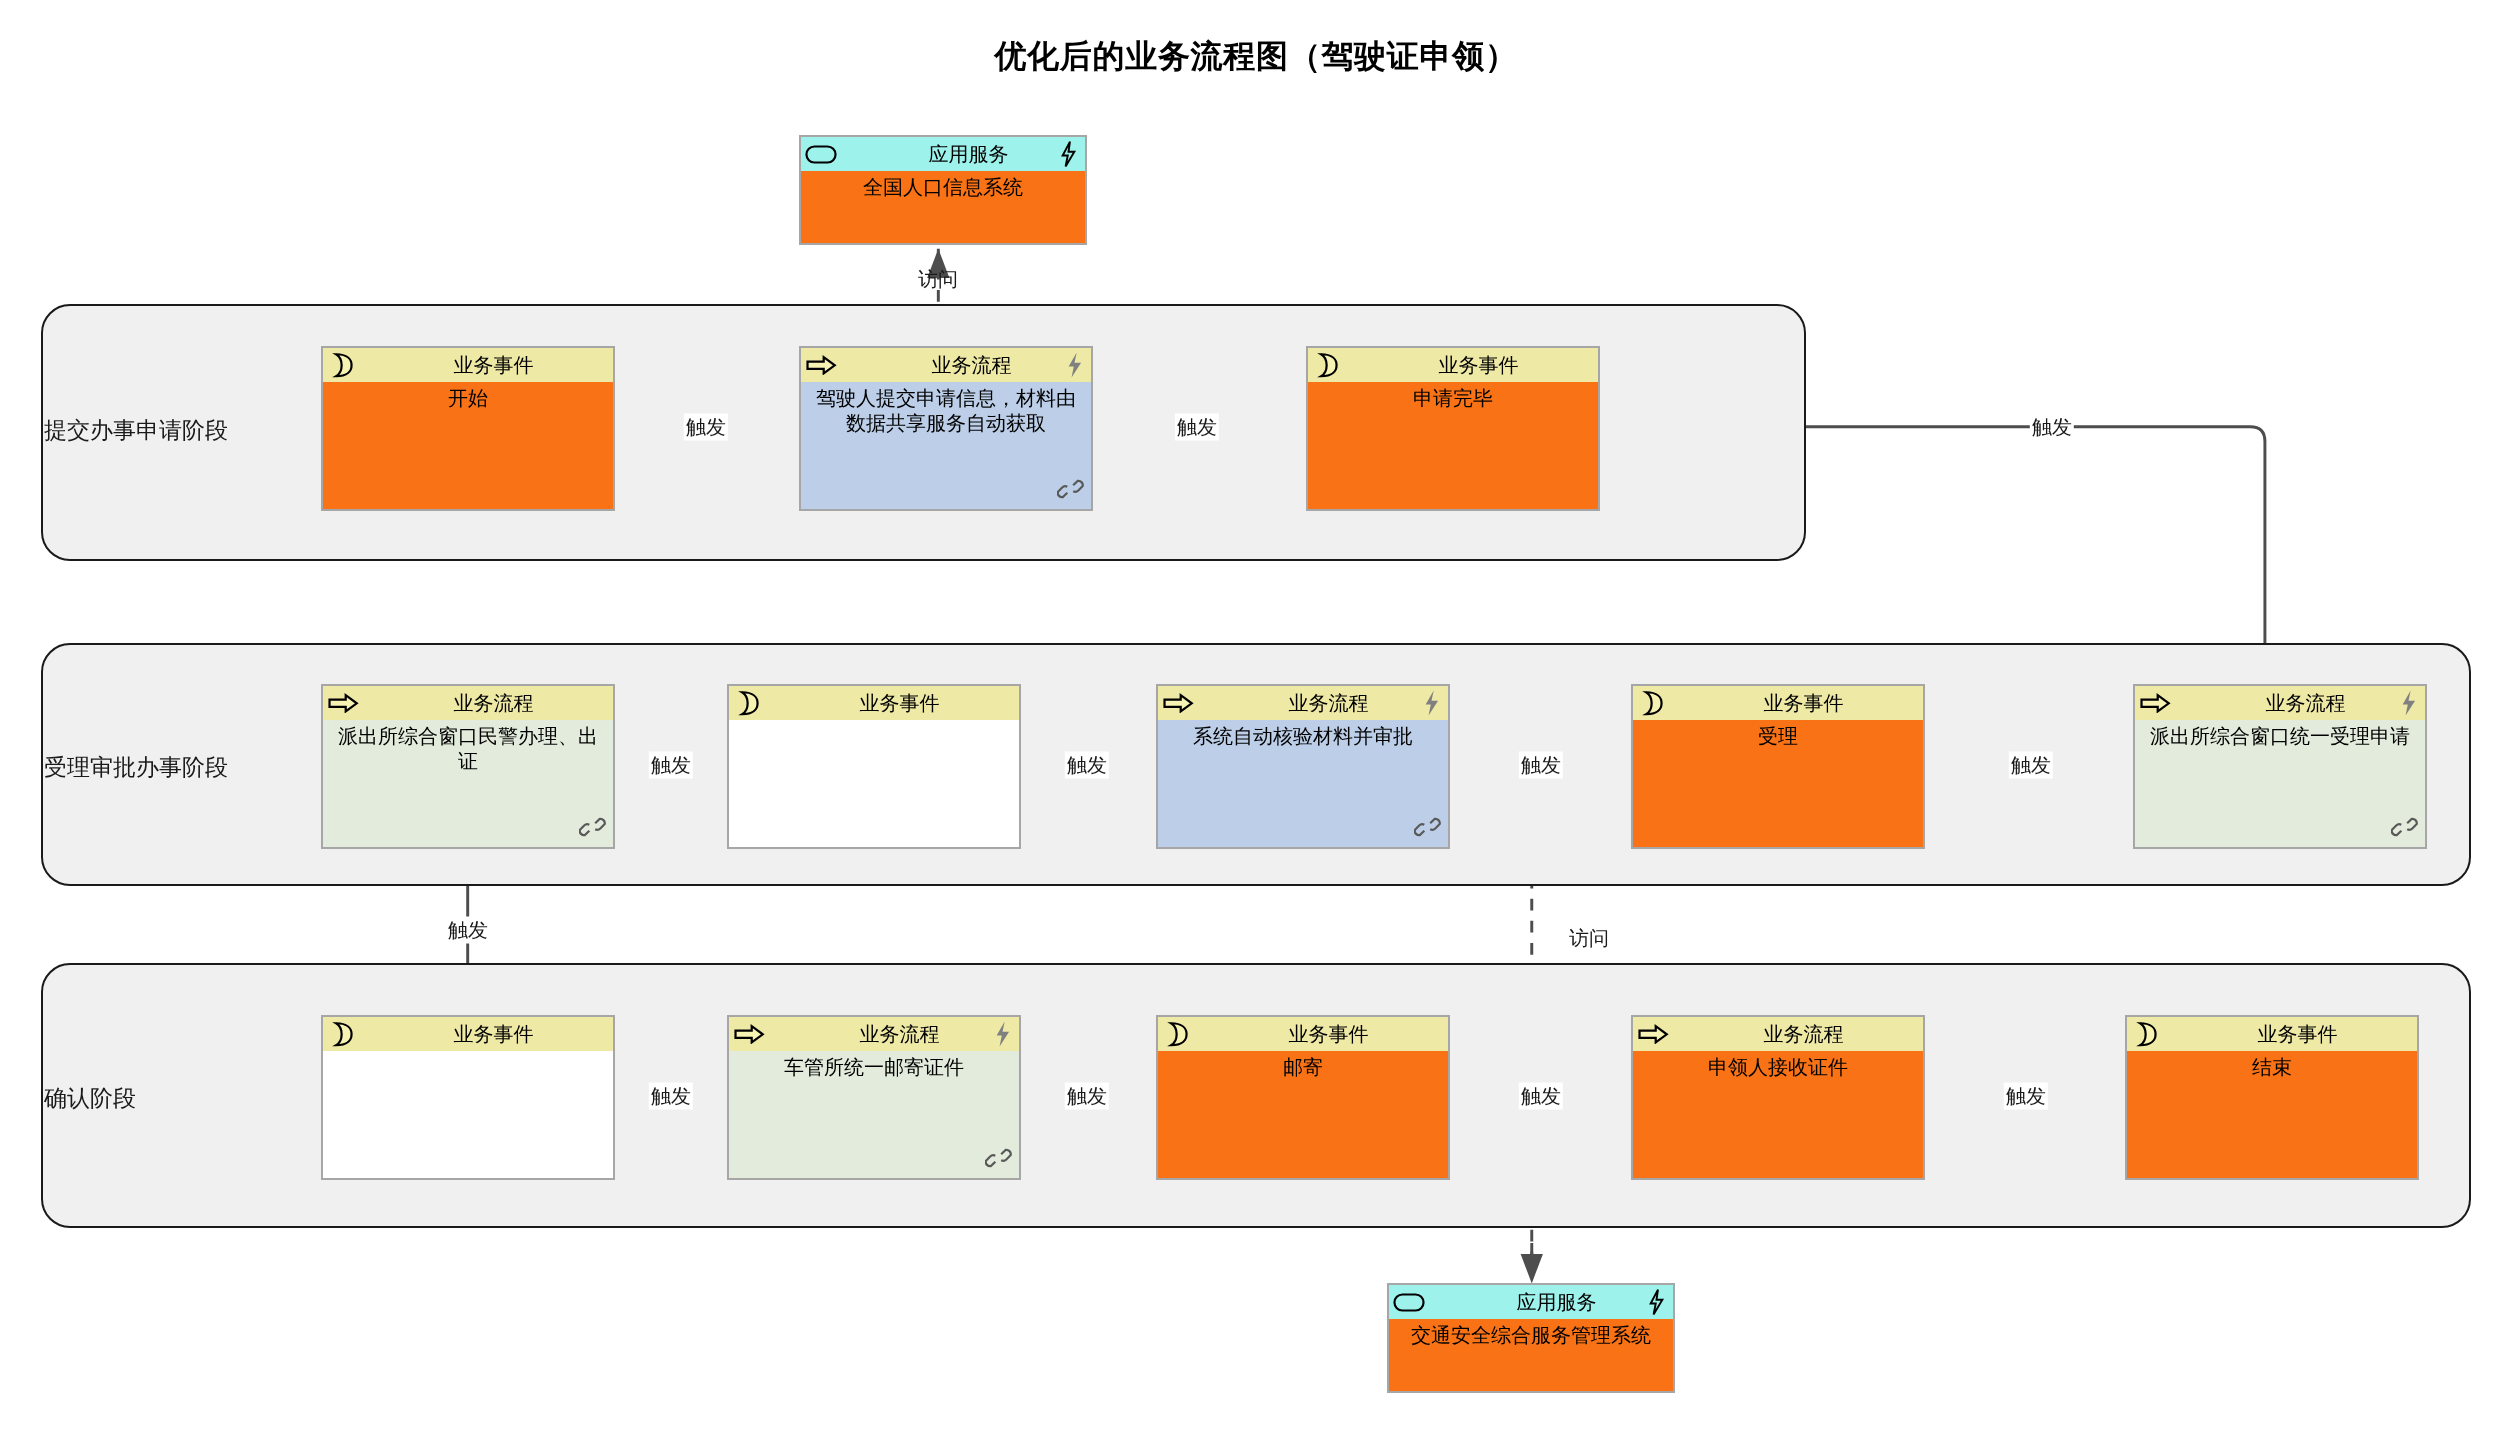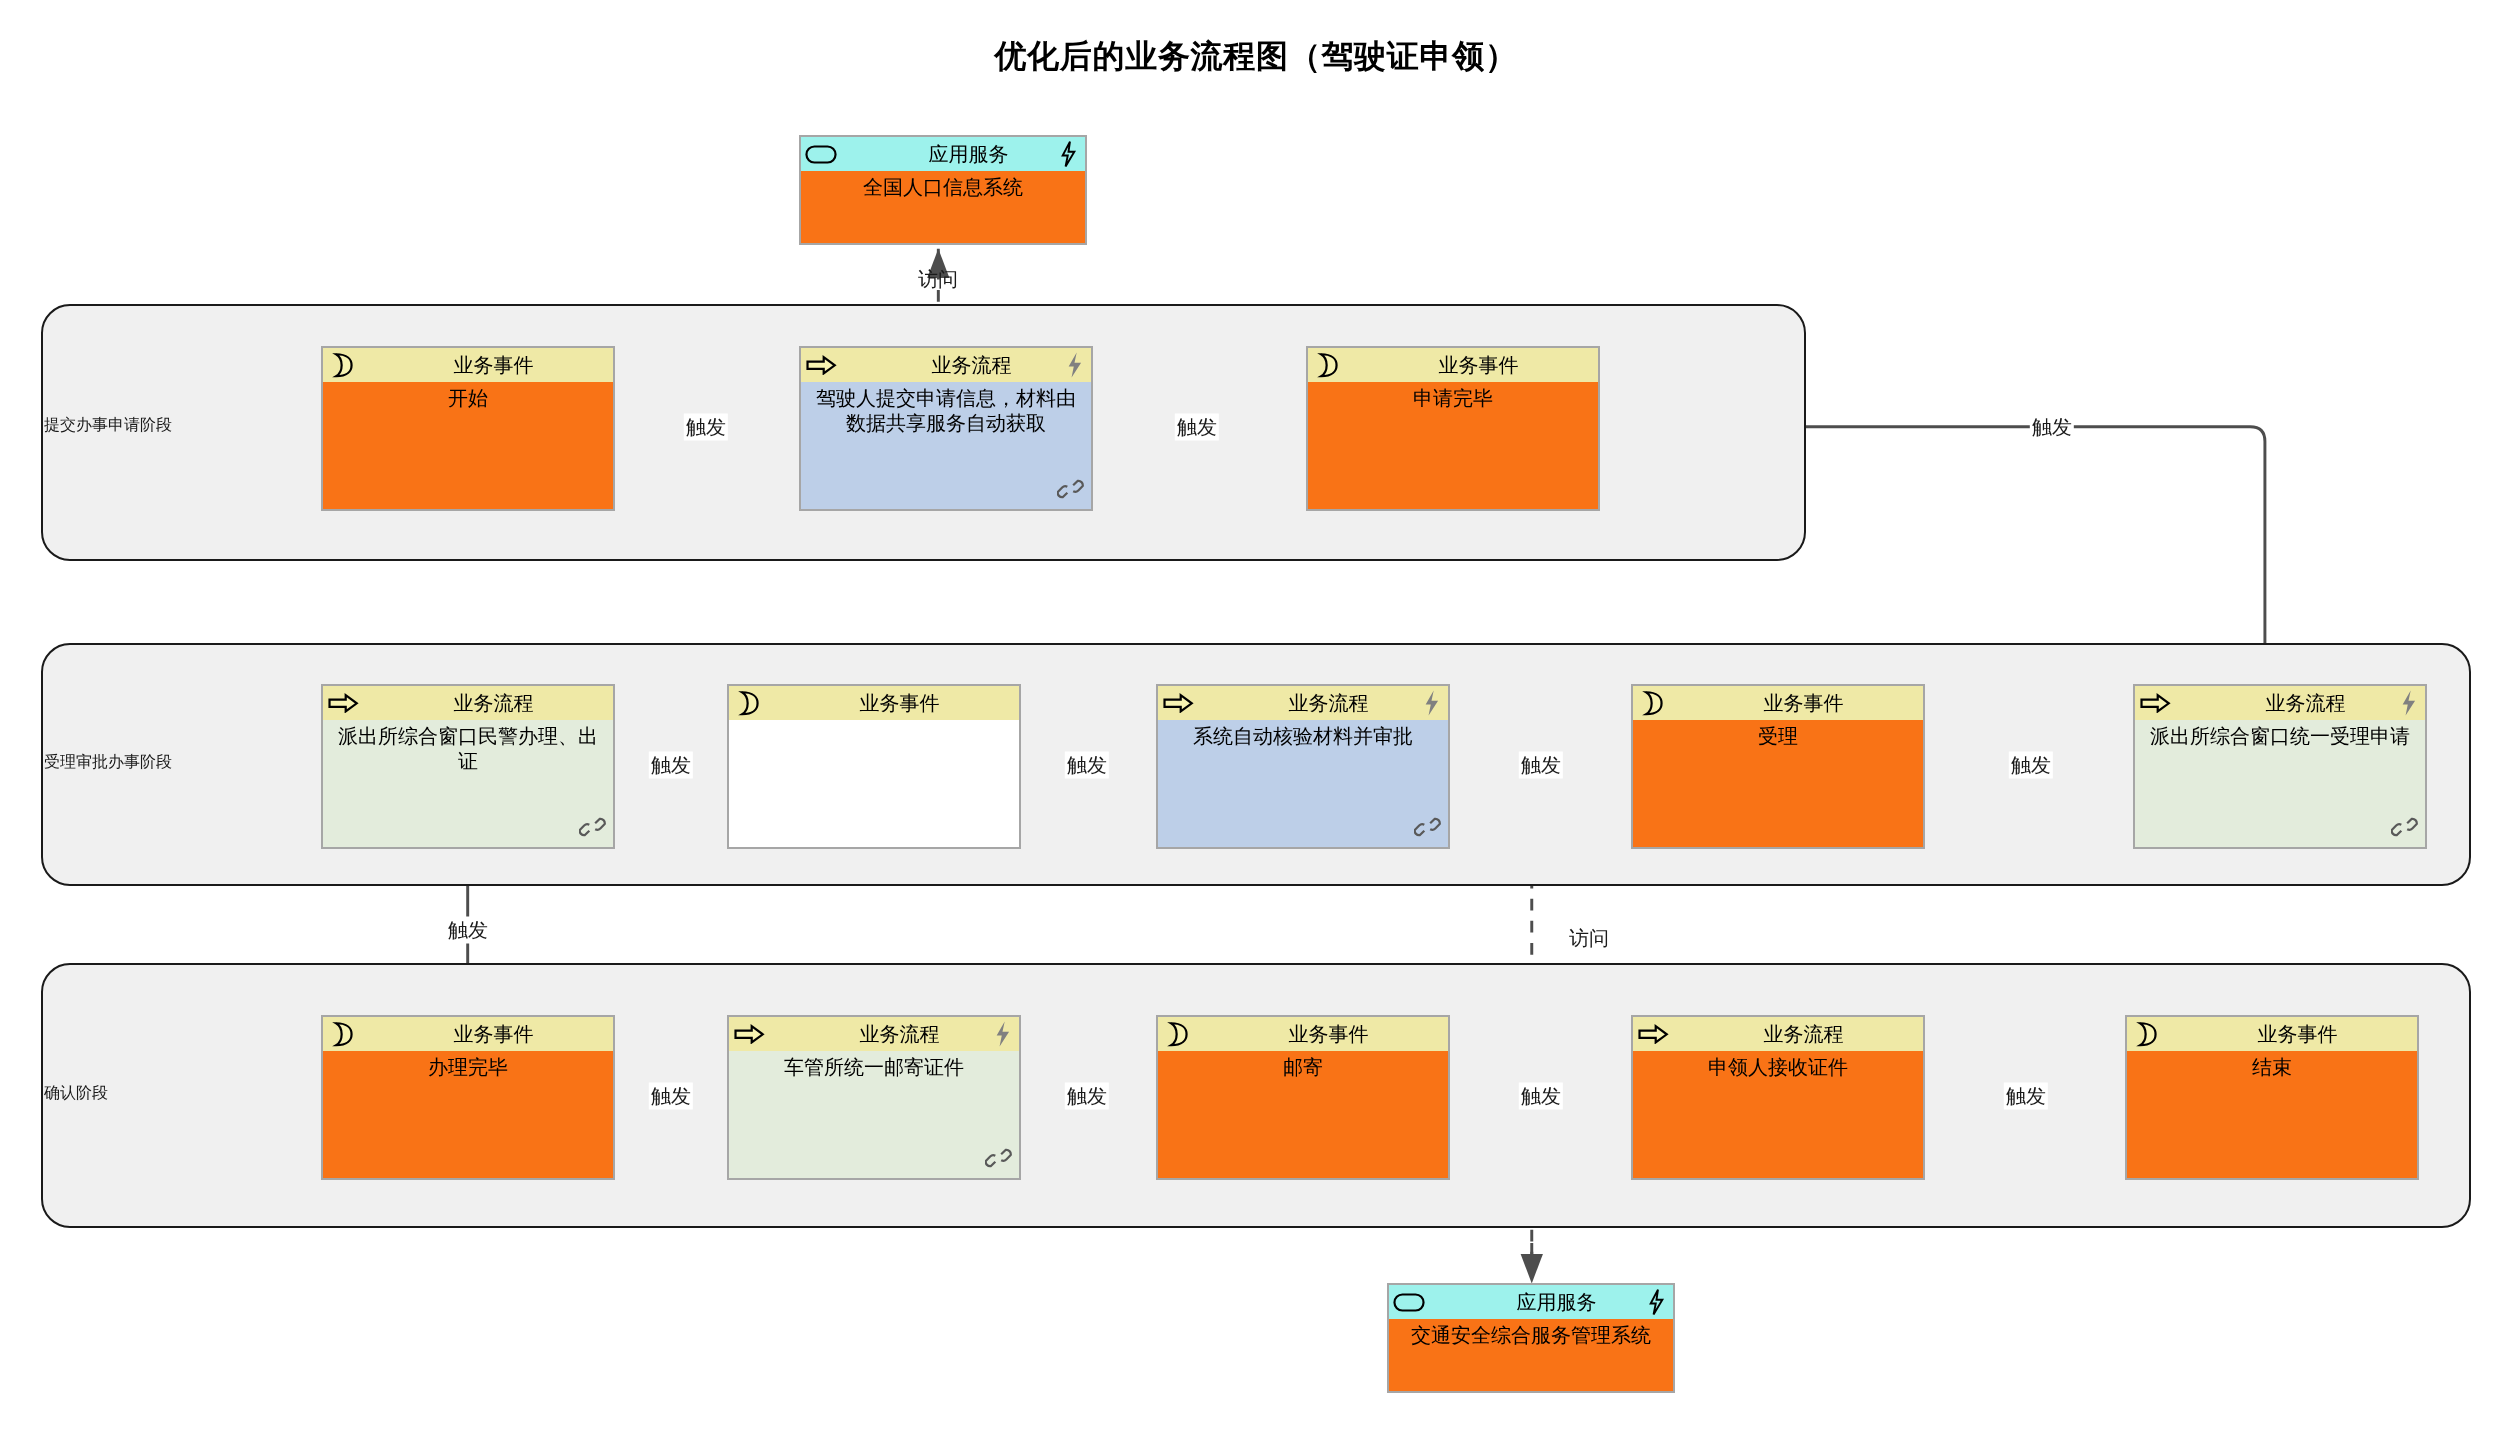--- a/index.html
+++ b/index.html
@@ -12,21 +12,21 @@
     position:absolute; left:0; top:35px; width:2512px;
     text-align:center; font-size:32px; font-weight:bold; color:#000;
     letter-spacing:0.7px;
   }
 
   .group{
     position:absolute; background:#f0f0f0;
     border:2.2px solid #1a1a1a; border-radius:29px; box-sizing:border-box;
   }
   .group-label{
-    position:absolute; font-size:16px; color:#1a1a1a; white-space:nowrap;
+    position:absolute; font-size:23px; color:#1a1a1a; white-space:nowrap;
   }
 
   
   .node{ position:absolute; box-sizing:border-box;
          border:2.2px solid #a6a6a6; background:#ffffff; }
   .node .hdr{
     position:relative; height:34px; box-sizing:border-box;
     background:#efe9a6; display:flex; align-items:center;
     border-bottom:0;
     gap:36px;
@@ -267,21 +267,20 @@
 
 <div class="node" style="left:321px; top:1015px; width:294px; height:165px;">
   <div class="hdr">
     <span class="ic">
       <svg width="23.5" height="26.5" viewBox="0 0 32 36">
           <path d="M7,3 C22,3 28,10 28,18 C28,26 22,33 7,33 C17,27 17,9 7,3 Z" fill="#f7f3b2" stroke="#000" stroke-width="3"></path>
         </svg>
     </span>
     <span class="ttl">业务事件</span>
   </div>
-  <div class="body body-white">办理完毕</div>
 </div>
 
 <div class="node" style="left:727px; top:1015px; width:294px; height:165px;">
   <div class="hdr">
     <span class="ic">
       <svg width="31" height="20.6" viewBox="0 0 42 28">
           <path d="M2,9 L24,9 L24,3 L39,14 L24,25 L24,19 L2,19 Z" fill="#f7f3b2" stroke="#000" stroke-width="3"></path>
         </svg>
     </span>
     <span class="ttl">业务流程</span>

